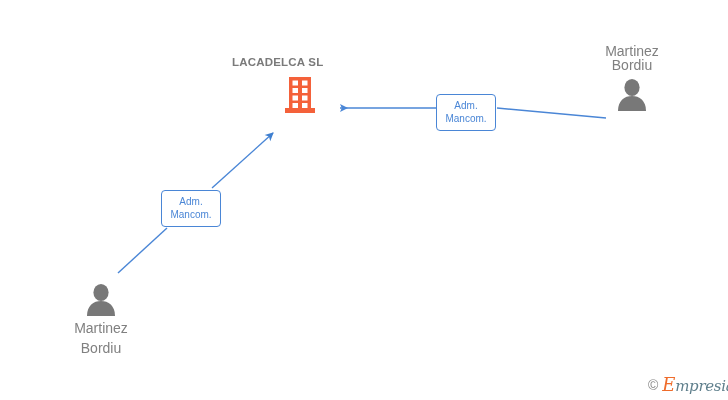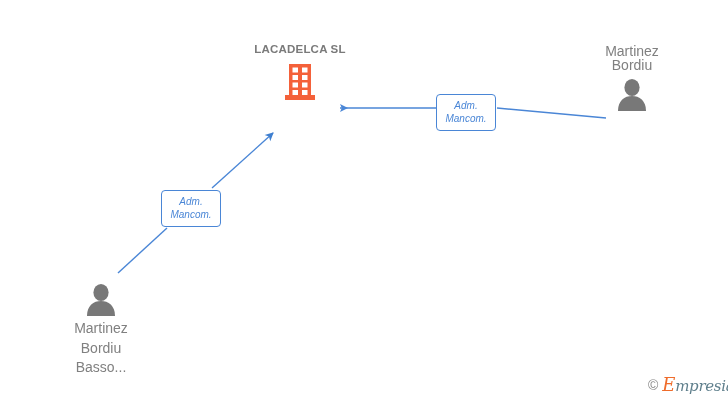--- a/index.html
+++ b/index.html
@@ -23,23 +23,22 @@
     top: 0;
     width: 728px;
     height: 400px;
     pointer-events: none;
   }
 
   
   .company-node {
     position: absolute;
     left: 232px;
-    top: 42px;
+    top: 55px;
     width: 136px;
-    text-align: center;
   }
   .company-title {
     font-size: 11.5px;
     font-weight: bold;
     color: #7a7a7a;
     letter-spacing: 0.2px;
     white-space: nowrap;
     line-height: 14px;
   }
   .building-icon {
@@ -80,21 +79,20 @@
     box-sizing: border-box;
     background: #ffffff;
     border: 1px solid #4a86d6;
     border-radius: 4px;
     color: #4a86d6;
     font-size: 10px;
     line-height: 13px;
     text-align: center;
     padding: 4px 6px 5px 6px;
     white-space: nowrap;
-    font-style: italic;
   }
   .rel-box.right-rel {
     left: 436px;
     top: 94px;
     width: 60px;
   }
   .rel-box.left-rel {
     left: 161px;
     top: 190px;
     width: 60px;
@@ -176,21 +174,20 @@
     </svg>
   </div>
 
   <div class="person-node left">
     <svg class="person-icon" width="36" height="33" viewBox="0 0 36 33" xmlns="http://www.w3.org/2000/svg">
       <ellipse cx="18" cy="9.5" rx="7.6" ry="8.6" fill="#787878"></ellipse>
       <path d="M4 33 C4 22.5 10.6 18 18 18 C25.4 18 32 22.5 32 33 Z" fill="#787878"></path>
     </svg>
     <div class="person-label">Martinez</div>
     <div class="person-label">Bordiu</div>
-    <div class="person-label">Basso...</div>
   </div>
 
   <div class="rel-box right-rel">
     <div>Adm.</div>
     <div>Mancom.</div>
   </div>
 
   <div class="rel-box left-rel">
     <div>Adm.</div>
     <div>Mancom.</div>

